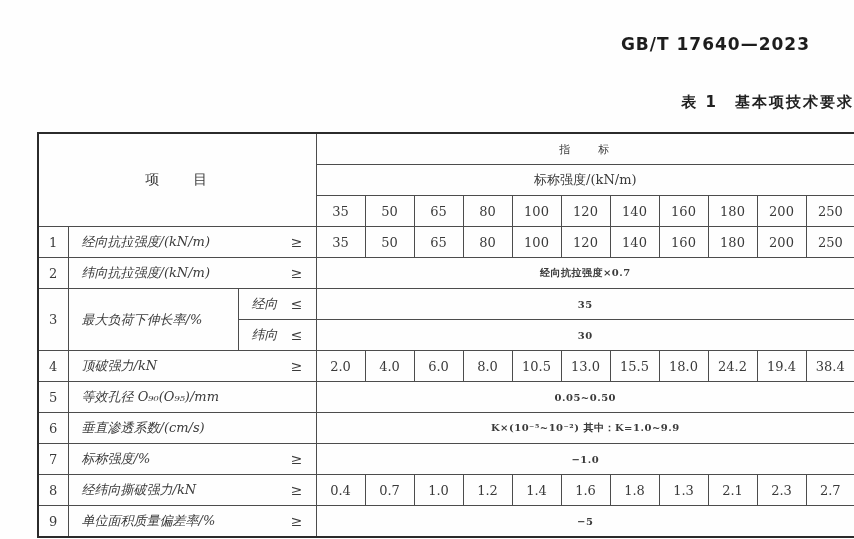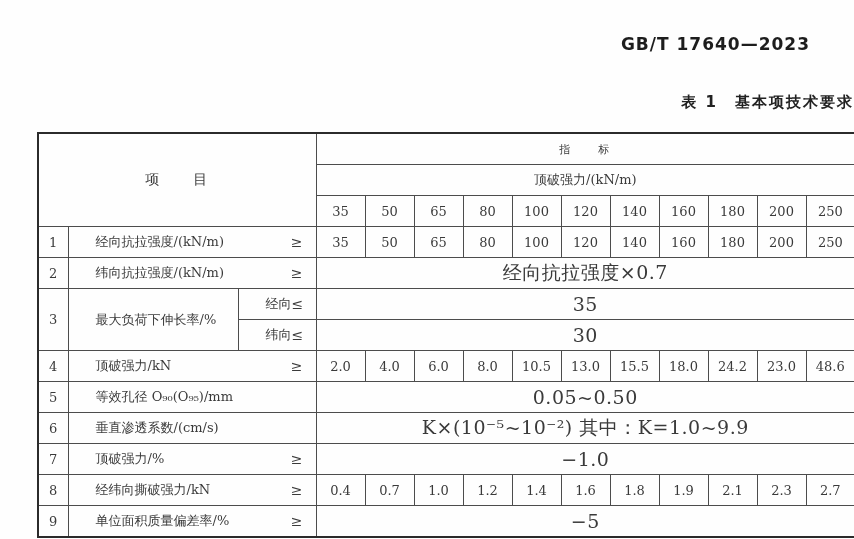--- a/index.html
+++ b/index.html
@@ -36,27 +36,28 @@
     vertical-align:middle;
     padding:0;
     overflow:hidden;
     white-space:nowrap;
   }
   table.spec{border:2px solid #2b2b2b;}
   td.item-head{font-size:14px;letter-spacing:2px;margin-left:44px;}
   td.idx-head{font-size:11px;letter-spacing:2px;}
   .cellflex{
     display:flex;justify-content:space-between;align-items:center;
-    padding:0 13px 0 27px;
+    padding:0 13px 0 13px;
+    font-style:italic;
   }
   .cellflex .lbl-text{text-align:left;}
   .cellflex .sym{font-size:14px;color:#3a3a3a;}
   td.no-cell{font-size:13px;}
   td.val{font-size:13px;}
-  td.spanval{font-size:19px;letter-spacing:0.5px;}
+  td.spanval{font-size:10px;letter-spacing:0.5px;font-weight:bold;}
 </style>
 </head>
 <body>
 
 <div class="page">
 
   <div class="doc-code">GB/T 17640—2023</div>
 
   <div class="caption">表 1　基本项技术要求</div>
 
@@ -77,21 +78,21 @@
         <col style="width:49px">
         <col style="width:49px">
     </colgroup>
 
     <tbody>
         <tr>
       <td class="item-head" colspan="3" rowspan="3">项　　目</td>
       <td class="idx-head" colspan="11">指　　标</td>
     </tr>
     <tr>
-      <td colspan="11">顶破强力/(kN/m)</td>
+      <td colspan="11">标称强度/(kN/m)</td>
     </tr>
     <tr>
       <td class="val">35</td>
       <td class="val">50</td>
       <td class="val">65</td>
       <td class="val">80</td>
       <td class="val">100</td>
       <td class="val">120</td>
       <td class="val">140</td>
       <td class="val">160</td>
@@ -167,22 +168,22 @@
       </td>
       <td class="val">2.0</td>
       <td class="val">4.0</td>
       <td class="val">6.0</td>
       <td class="val">8.0</td>
       <td class="val">10.5</td>
       <td class="val">13.0</td>
       <td class="val">15.5</td>
       <td class="val">18.0</td>
       <td class="val">24.2</td>
-      <td class="val">23.0</td>
-      <td class="val">48.6</td>
+      <td class="val">19.4</td>
+      <td class="val">38.4</td>
     </tr>
 
     <tr>
       <td class="no-cell">5</td>
       <td colspan="2">
         <div class="cellflex">
               <span class="lbl-text">等效孔径 O₉₀(O₉₅)/mm</span>
               <span class="sym"></span>
             </div>
       </td>
@@ -197,21 +198,21 @@
               <span class="sym"></span>
             </div>
       </td>
       <td class="spanval" colspan="11">K×(10⁻⁵~10⁻²) 其中：K=1.0~9.9</td>
     </tr>
 
     <tr>
       <td class="no-cell">7</td>
       <td colspan="2">
         <div class="cellflex">
-              <span class="lbl-text">顶破强力/%</span>
+              <span class="lbl-text">标称强度/%</span>
               <span class="sym">≥</span>
             </div>
       </td>
       <td class="spanval" colspan="11">−1.0</td>
     </tr>
 
     <tr>
       <td class="no-cell">8</td>
       <td colspan="2">
         <div class="cellflex">
@@ -219,21 +220,21 @@
               <span class="sym">≥</span>
             </div>
       </td>
       <td class="val">0.4</td>
       <td class="val">0.7</td>
       <td class="val">1.0</td>
       <td class="val">1.2</td>
       <td class="val">1.4</td>
       <td class="val">1.6</td>
       <td class="val">1.8</td>
-      <td class="val">1.9</td>
+      <td class="val">1.3</td>
       <td class="val">2.1</td>
       <td class="val">2.3</td>
       <td class="val">2.7</td>
     </tr>
 
     <tr>
       <td class="no-cell">9</td>
       <td colspan="2">
         <div class="cellflex">
               <span class="lbl-text">单位面积质量偏差率/%</span>

